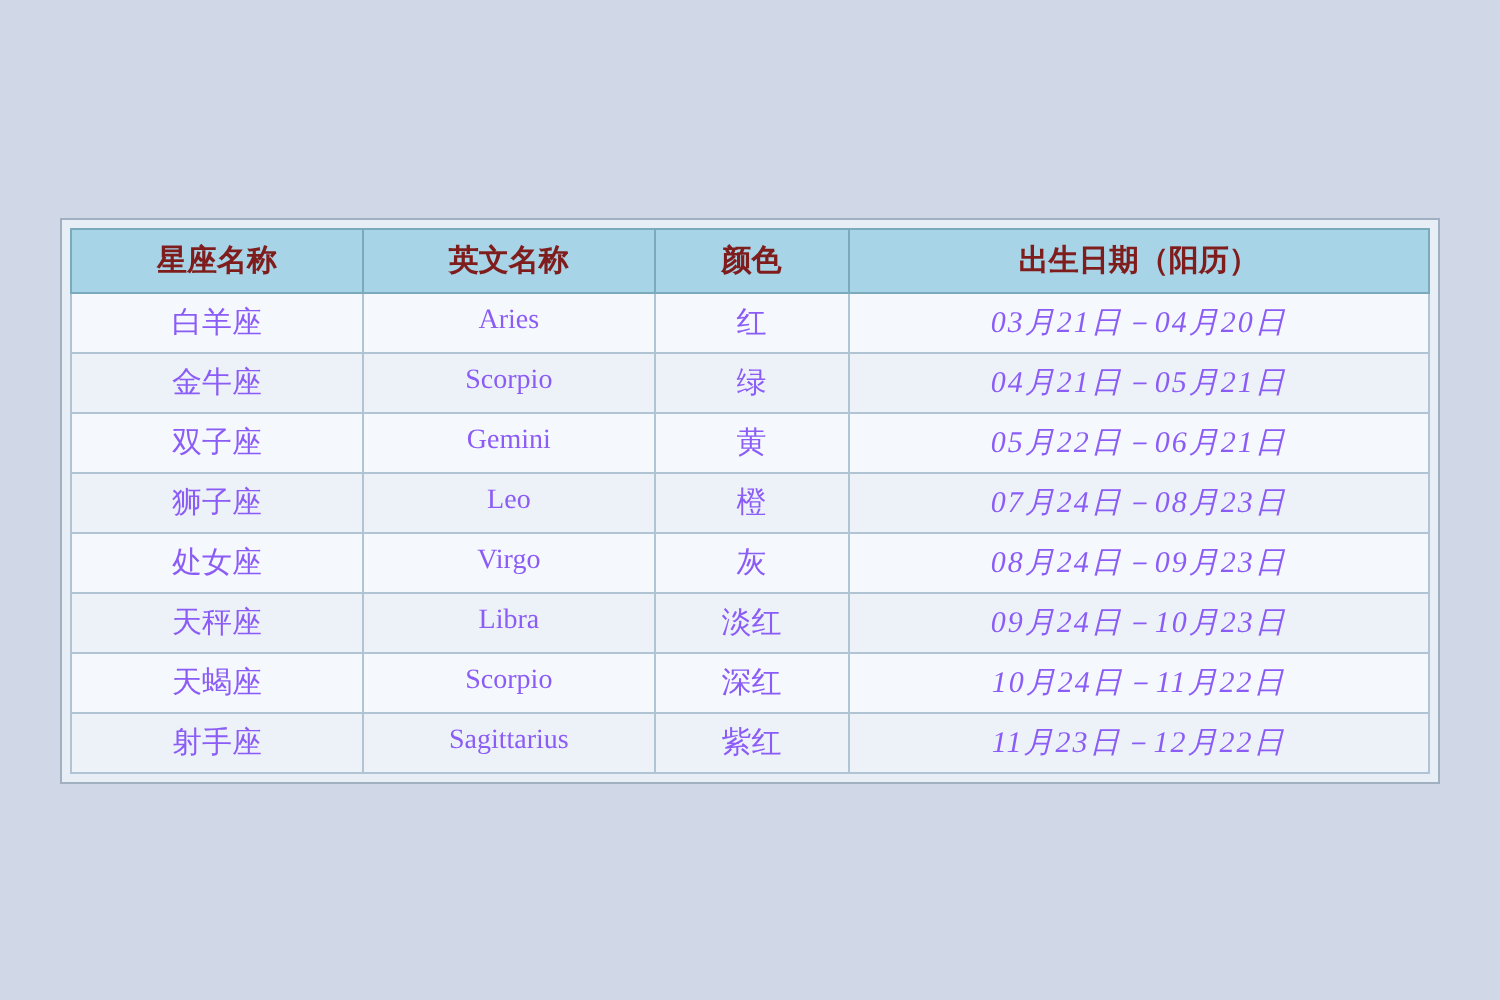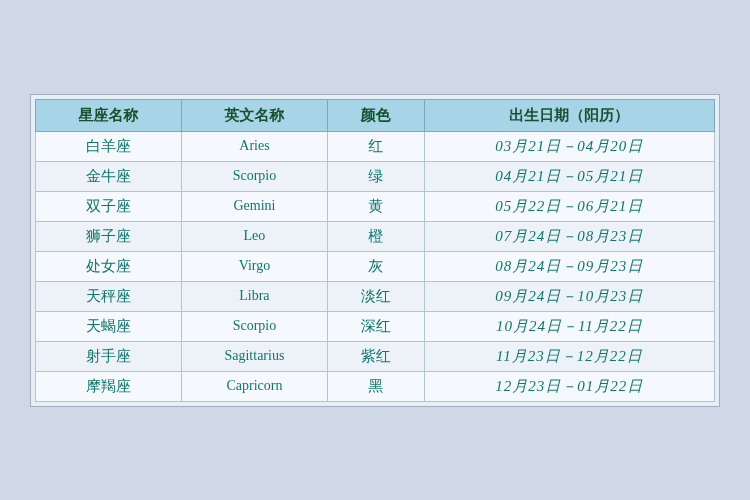--- a/index.html
+++ b/index.html
@@ -29,37 +29,37 @@
       border-collapse: collapse;
       width: 680px;
     }
 
     thead tr th {
       background-color: #a8d4e8;
       border: 1px solid #7aaabb;
       padding: 6px 14px;
       text-align: center;
       font-weight: bold;
-      color: #14532d;
+      color: #7f1d1d;
       font-size: 15px;
     }
 
     tbody tr {
       background-color: #f5f8fc;
     }
 
     tbody tr:nth-child(even) {
       background-color: #edf2f8;
     }
 
     tbody tr td {
       border: 1px solid #b0c4d4;
       padding: 5px 14px;
       text-align: center;
-      color: #0f766e;
+      color: #8b5cf6;
       font-size: 15px;
     }
 
     tbody tr td:nth-child(2) {
       font-family: "Times New Roman", serif;
       font-size: 14px;
     }
 
     tbody tr td:nth-child(4) {
       letter-spacing: 1px;
@@ -121,21 +121,15 @@
           <td>Scorpio</td>
           <td>深红</td>
           <td>10月24日－11月22日</td>
         </tr>
         <tr>
           <td>射手座</td>
           <td>Sagittarius</td>
           <td>紫红</td>
           <td>11月23日－12月22日</td>
         </tr>
-        <tr>
-          <td>摩羯座</td>
-          <td>Capricorn</td>
-          <td>黑</td>
-          <td>12月23日－01月22日</td>
-        </tr>
       </tbody>
   </table>
 </div>
 
 </body></html>

